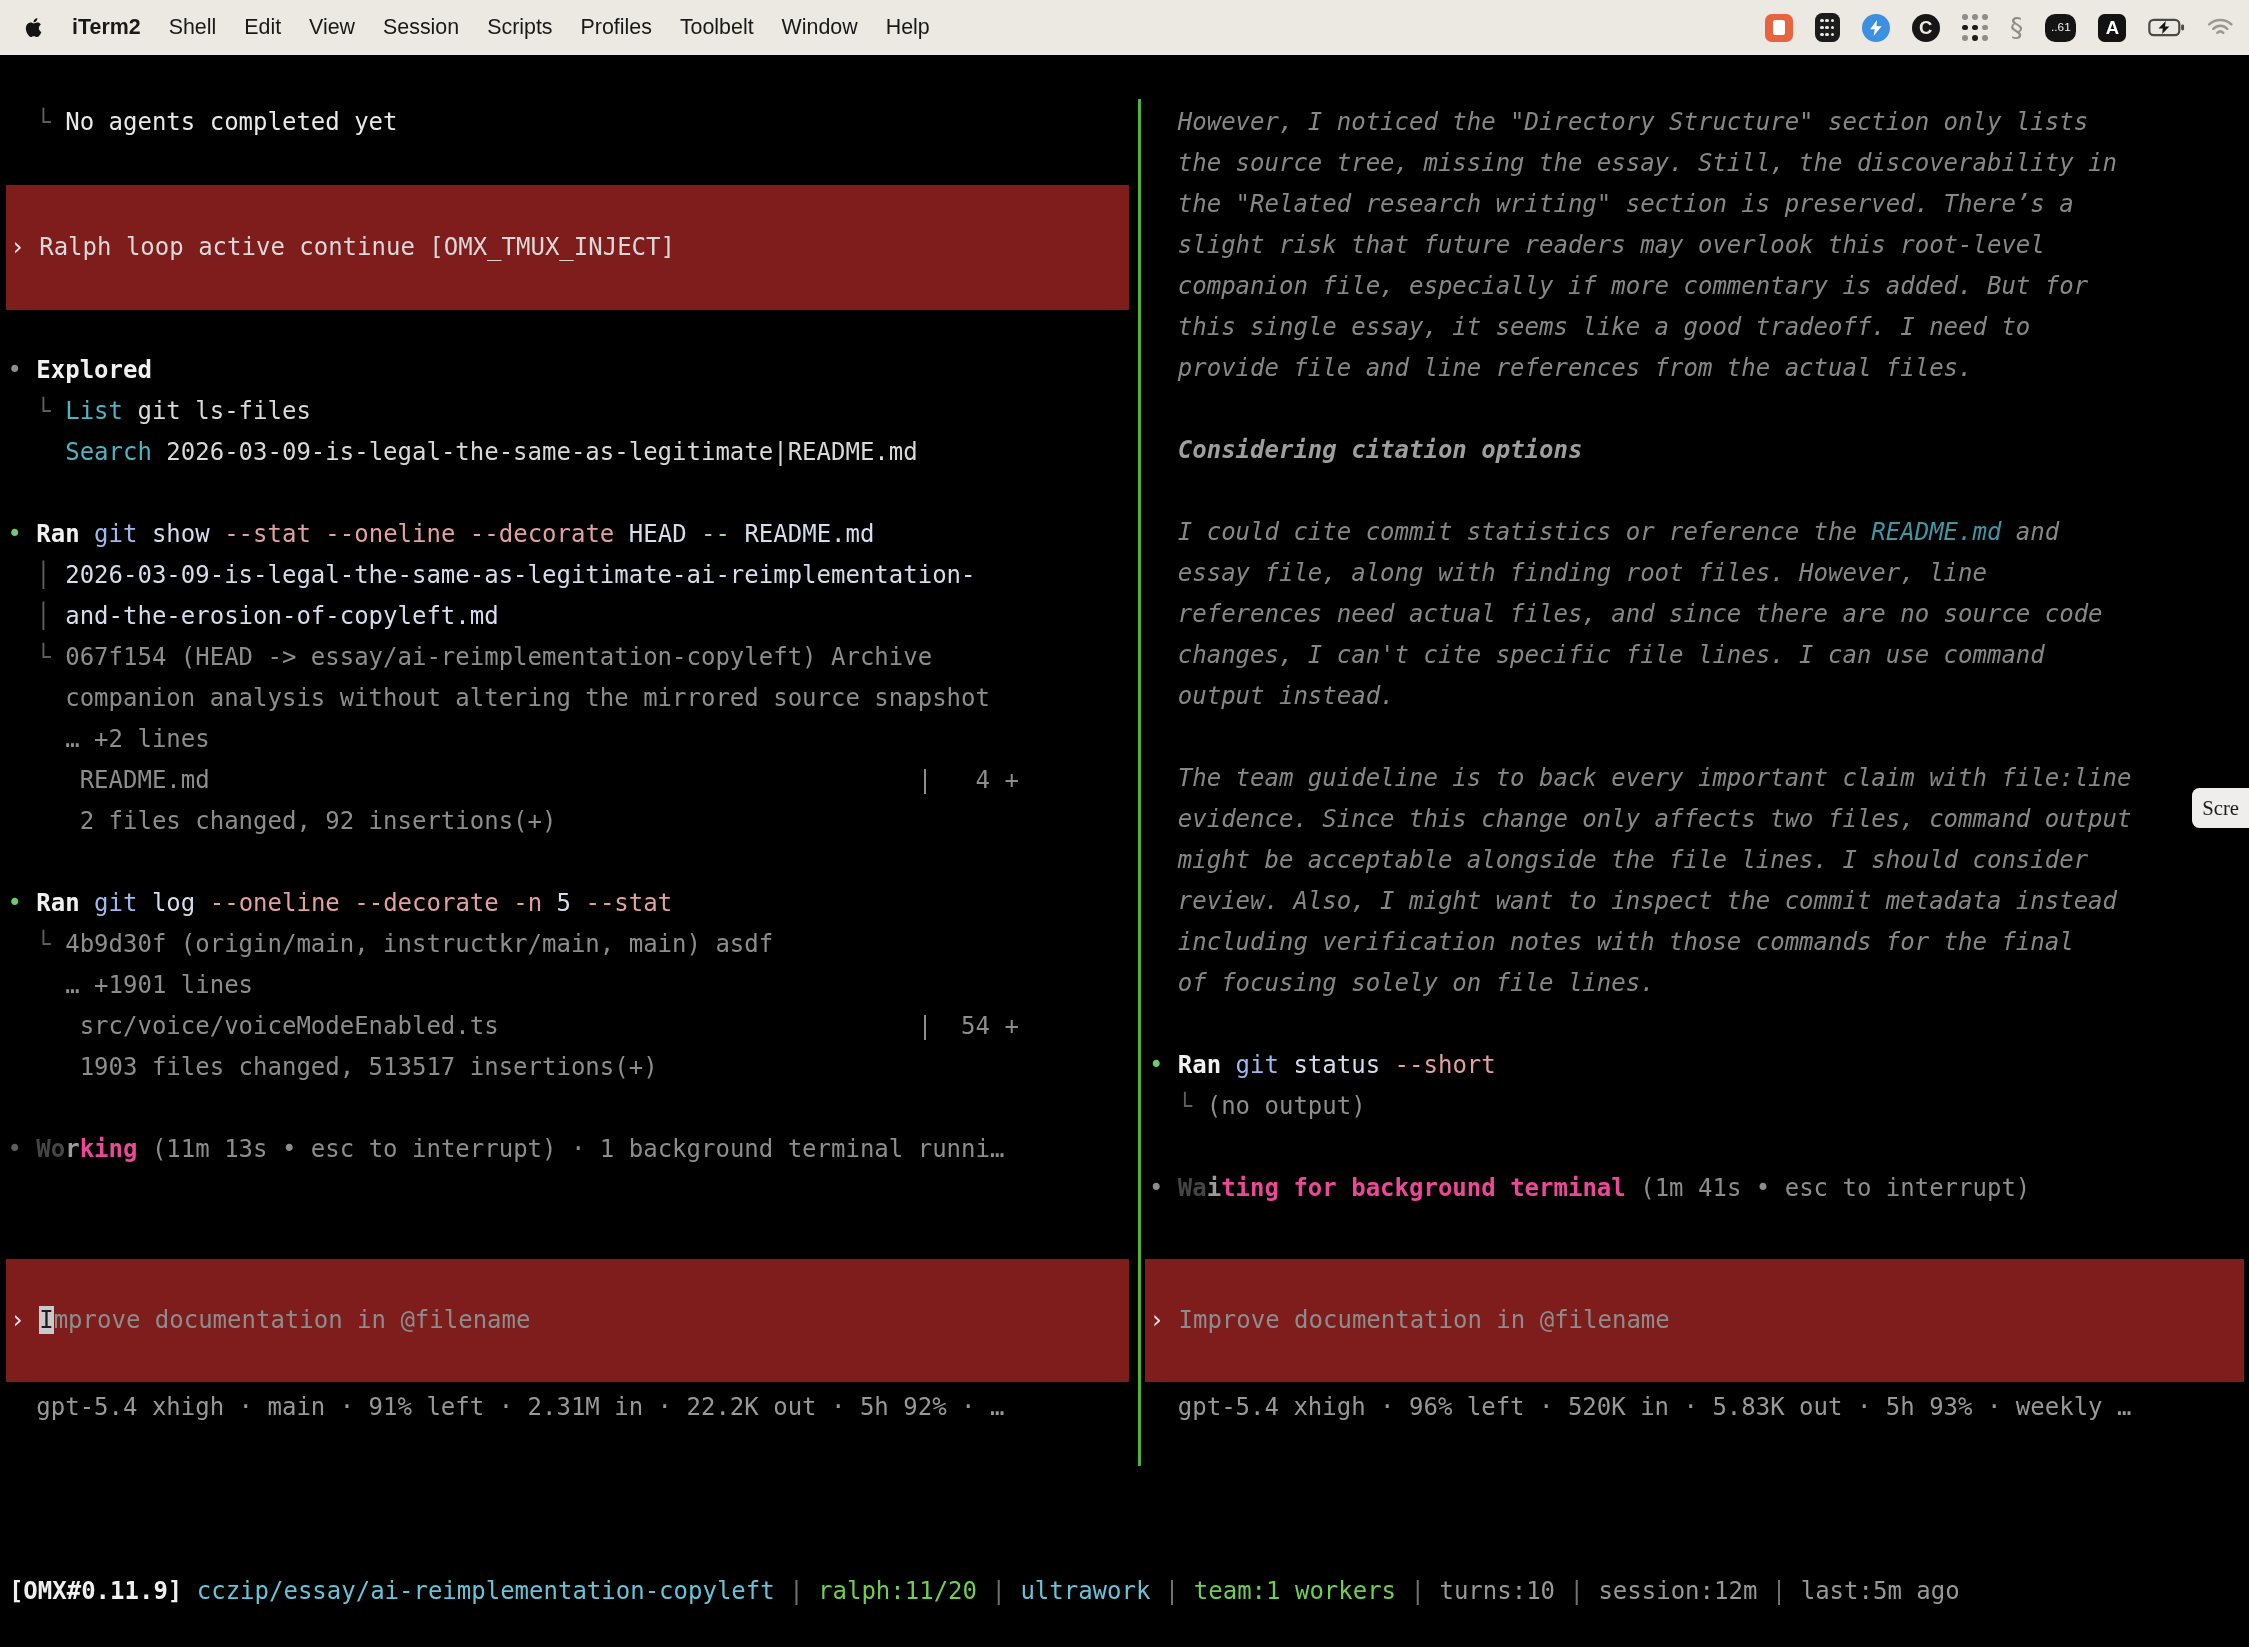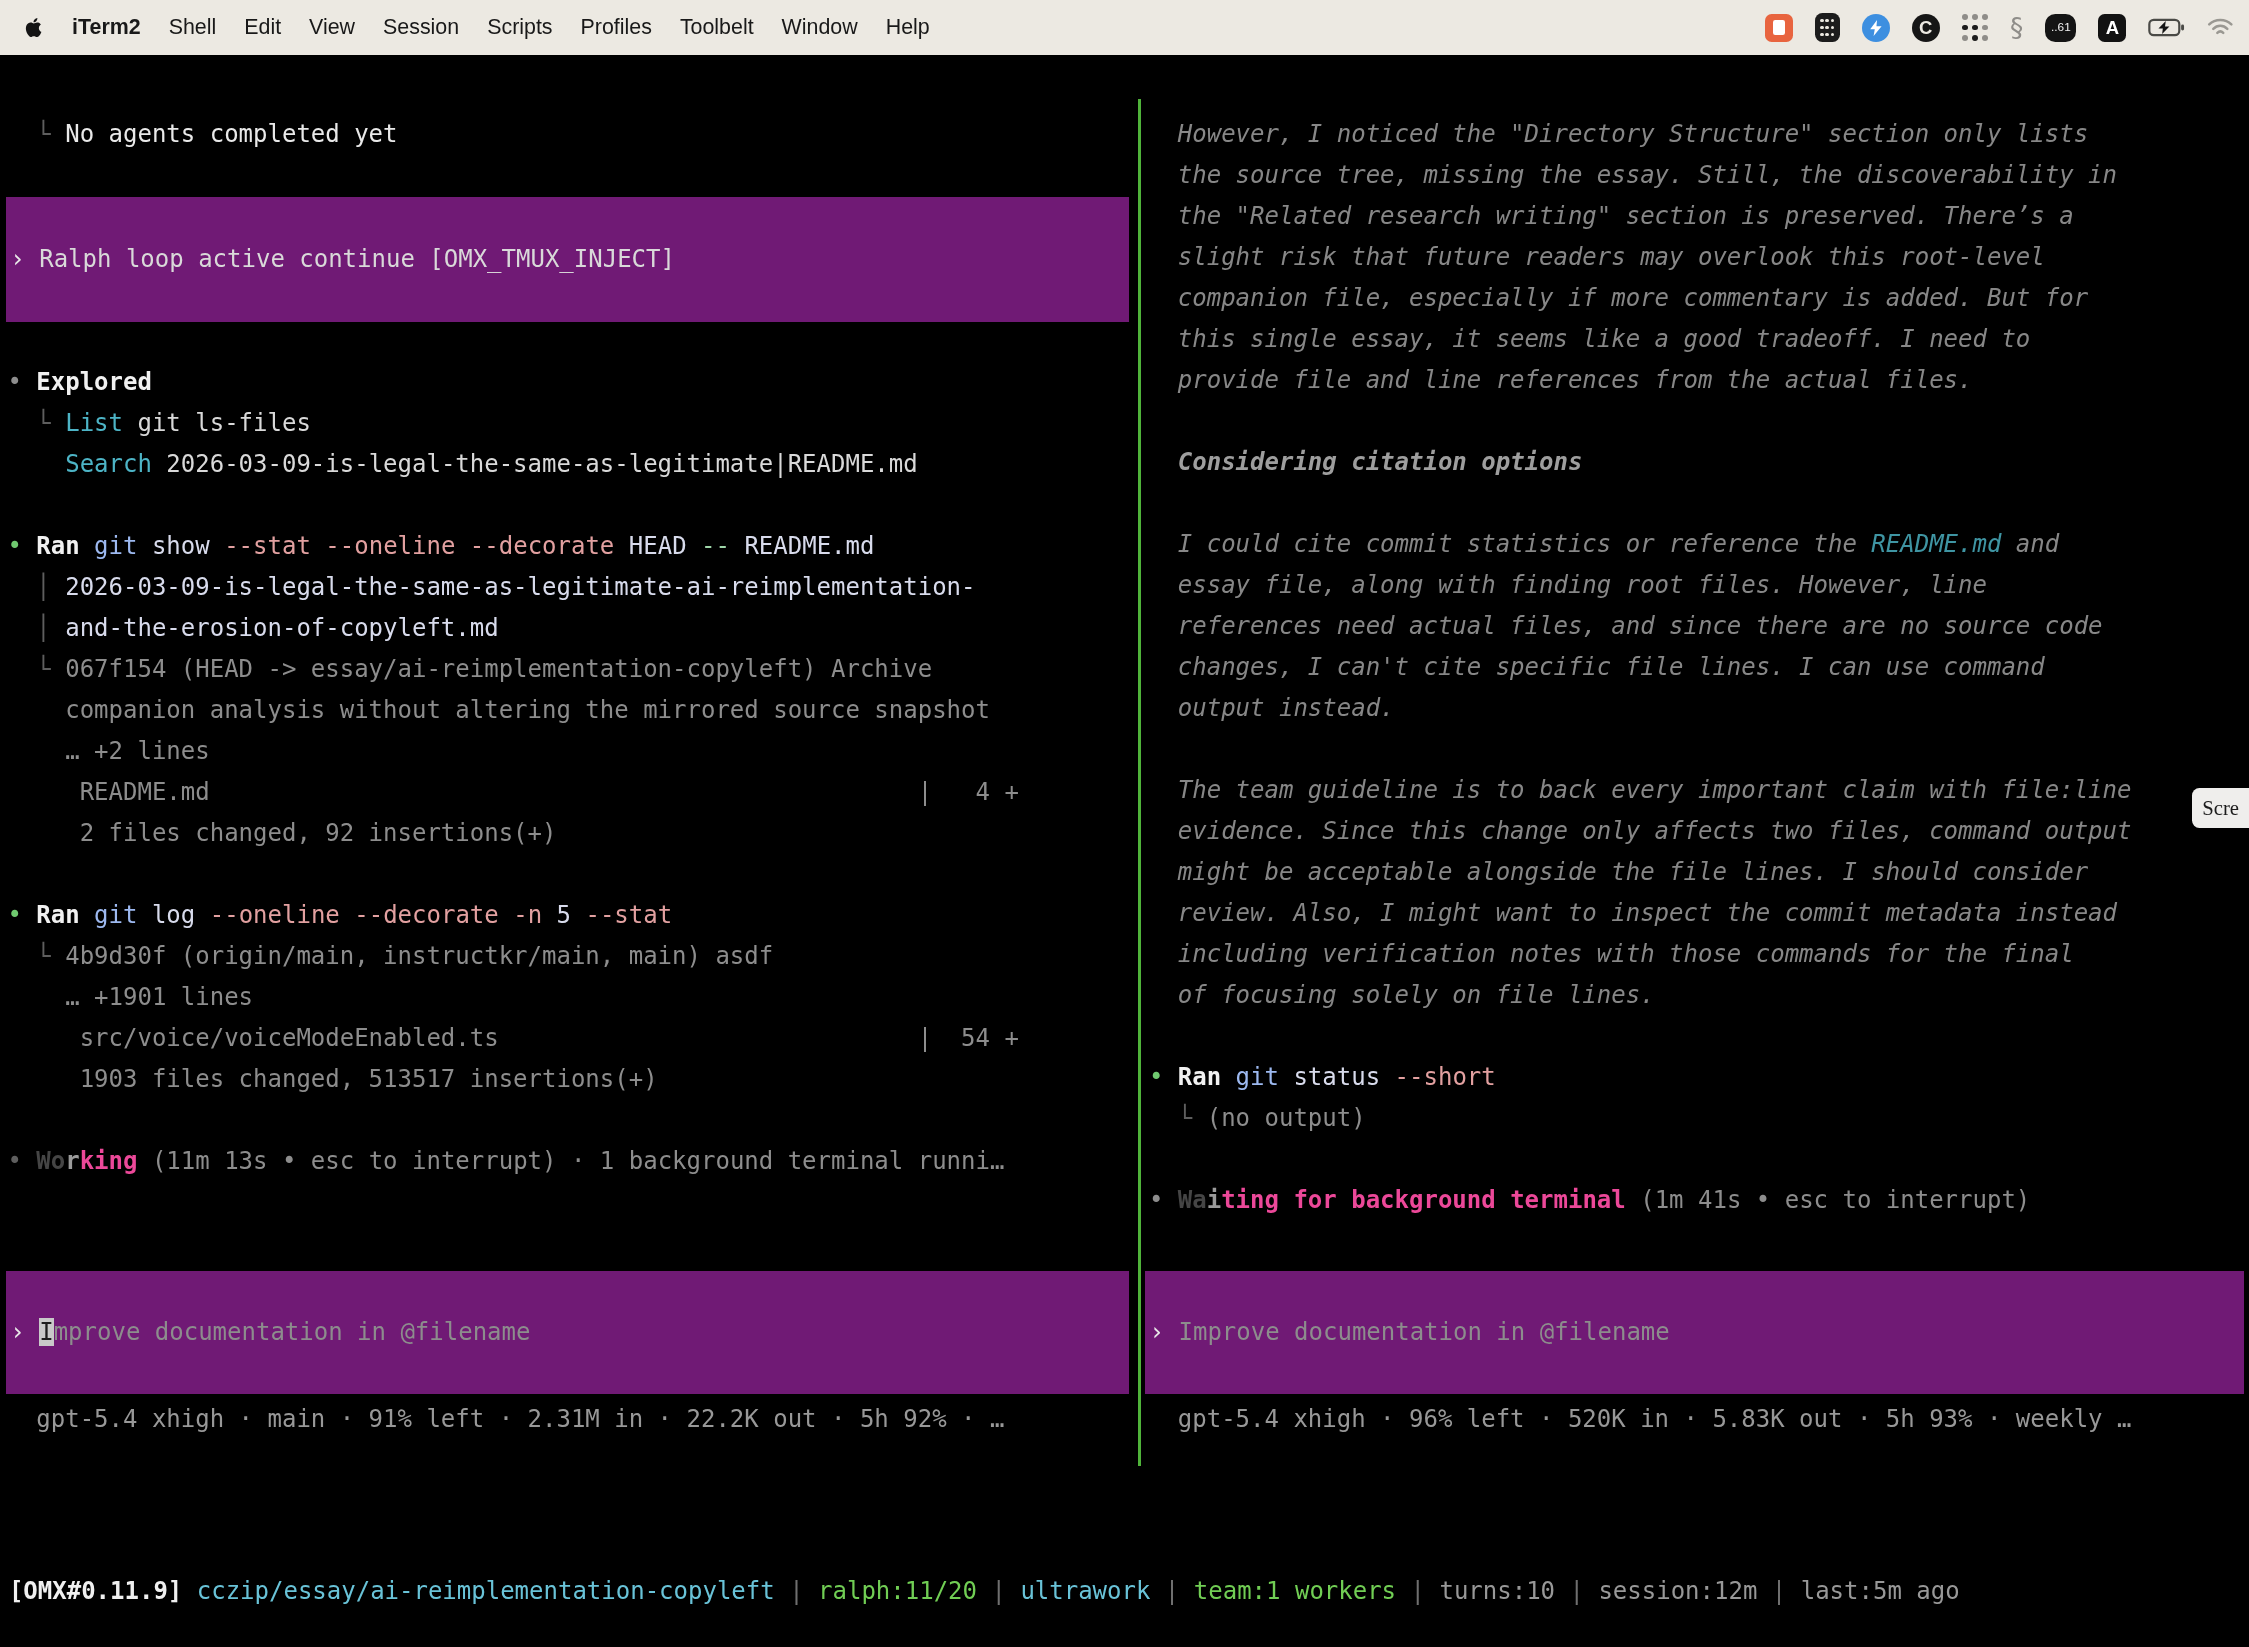--- a/index.html
+++ b/index.html
@@ -39,33 +39,33 @@
   .tl-close::after { content:""; position:absolute; left:5.2px; top:5.2px; width:6.6px; height:6.6px; border-radius:50%; background:#8e2f28; }
   .tl-min { left:49px; background:#f5bf4f; }
   .tl-max { left:79px; background:#61c554; }
   .title-text { position:absolute; left:0; right:0; top:0; height:41px; display:flex; align-items:center; justify-content:center;
                 font-family:"Liberation Sans", sans-serif; font-weight:bold; font-size:20.7px; color:#b3b1ae; }
   .title-shortcut { position:absolute; right:13.3px; top:0; height:41px; display:flex; align-items:center;
                 font-family:"DejaVu Sans", sans-serif; font-weight:bold; font-size:20px; color:#8e8c89; }
 
   
   .term { position:absolute; left:0; top:41px; right:0; bottom:0; background:#000; }
-  .pane { position:absolute; top:12px; overflow:hidden; }
+  .pane { position:absolute; top:0; overflow:hidden; }
   .pane-left { left:0; width:1135px; height:1373px; }
   .pane-right { left:1143px; right:0; height:1373px; }
   .divider { position:absolute; left:1138px; top:0; width:3px; height:1367px; background:#4fb33a; }
 
   .tline { height:41px; line-height:41px; white-space:pre; font-size:24px; padding-left:7.4px; color:#8d8d8d; }
   .pane-right .tline { padding-left:5.9px; }
   .stack-a { position:absolute; left:0; right:0; top:3px; }
   .stack-b { position:absolute; left:0; right:0; top:251px; }
   .pane-right .stack { position:absolute; left:0; right:0; top:3px; }
   .status-line { position:absolute; left:0; right:0; top:1288px; }
 
-  .pbox { position:absolute; background:#701a75; display:flex; align-items:center; }
+  .pbox { position:absolute; background:#7f1d1d; display:flex; align-items:center; }
   .pbox .tline { padding-left:4.4px; }
   .box1 { left:5.9px; width:1123px; top:86px; height:125px; }
   .box2 { left:5.9px; width:1123px; top:1160px; height:123px; }
   .boxr { left:2.2px; right:5.9px; top:1160px; height:123px; }
 
   
   .c-w   { color:#e9e9e9; }
   .c-w2  { color:#d9d9d9; }
   .c-wb  { color:#f1f1f1; font-weight:bold; }
   .c-g   { color:#8d8d8d; }

